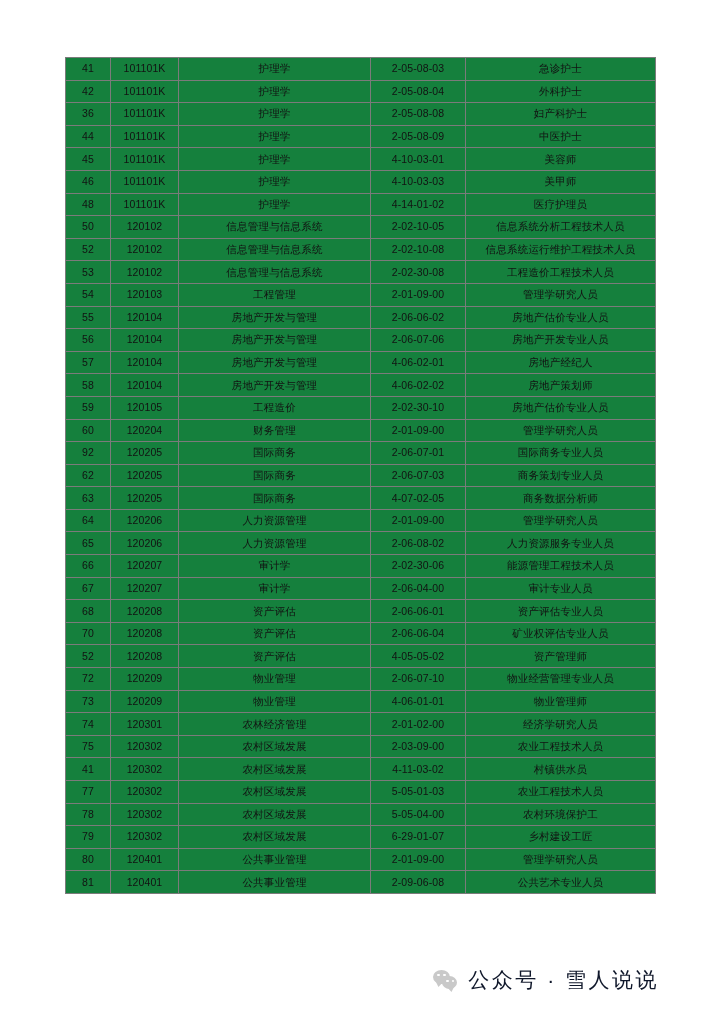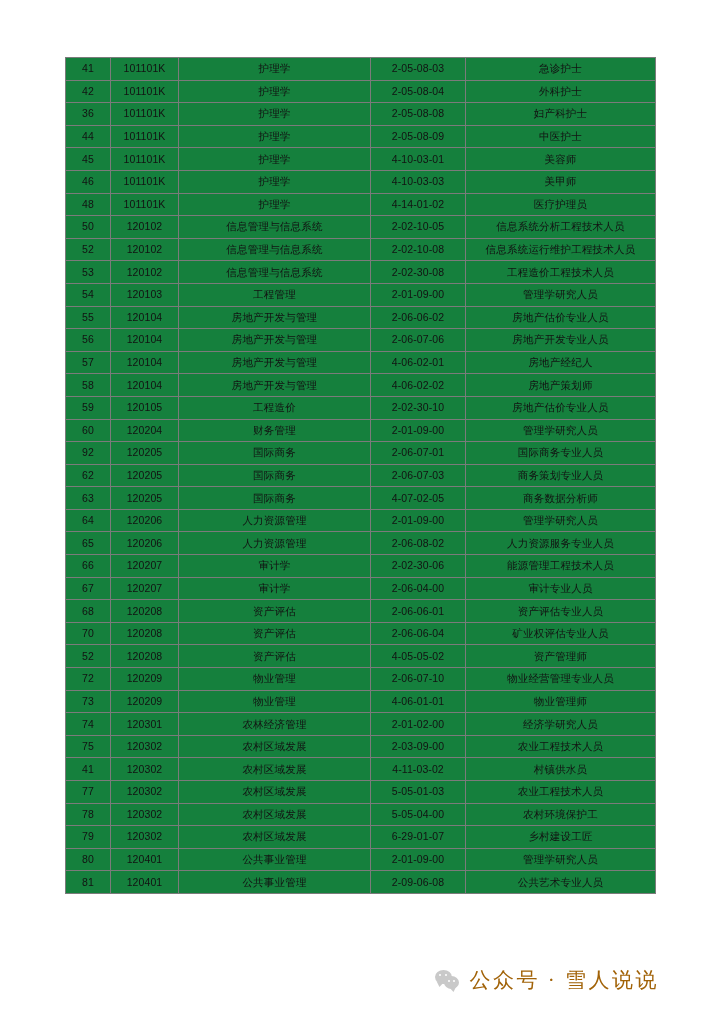--- a/index.html
+++ b/index.html
@@ -150,23 +150,23 @@
     background: #ffffff;
     border-radius: 50%;
   }
   .wechat-icon .d1 { left: 4px;  top: 5px; }
   .wechat-icon .d2 { left: 10px; top: 5px; }
   .wechat-icon .d3 { left: 13px; top: 11px; }
   .wechat-icon .d4 { left: 18.5px; top: 11px; }
 
   .wm-text {
     font-size: 21px;
-    color: #a16207;
+    color: #0f172a;
     letter-spacing: 2.5px;
-    font-family: Liberation Serif, serif;
+    font-family: Liberation Sans, sans-serif;
     white-space: nowrap;
   }
 </style>
 </head>
 <body>
 
 <div id="page">
 
   <div id="table-wrap">
     <table class="major-table">

